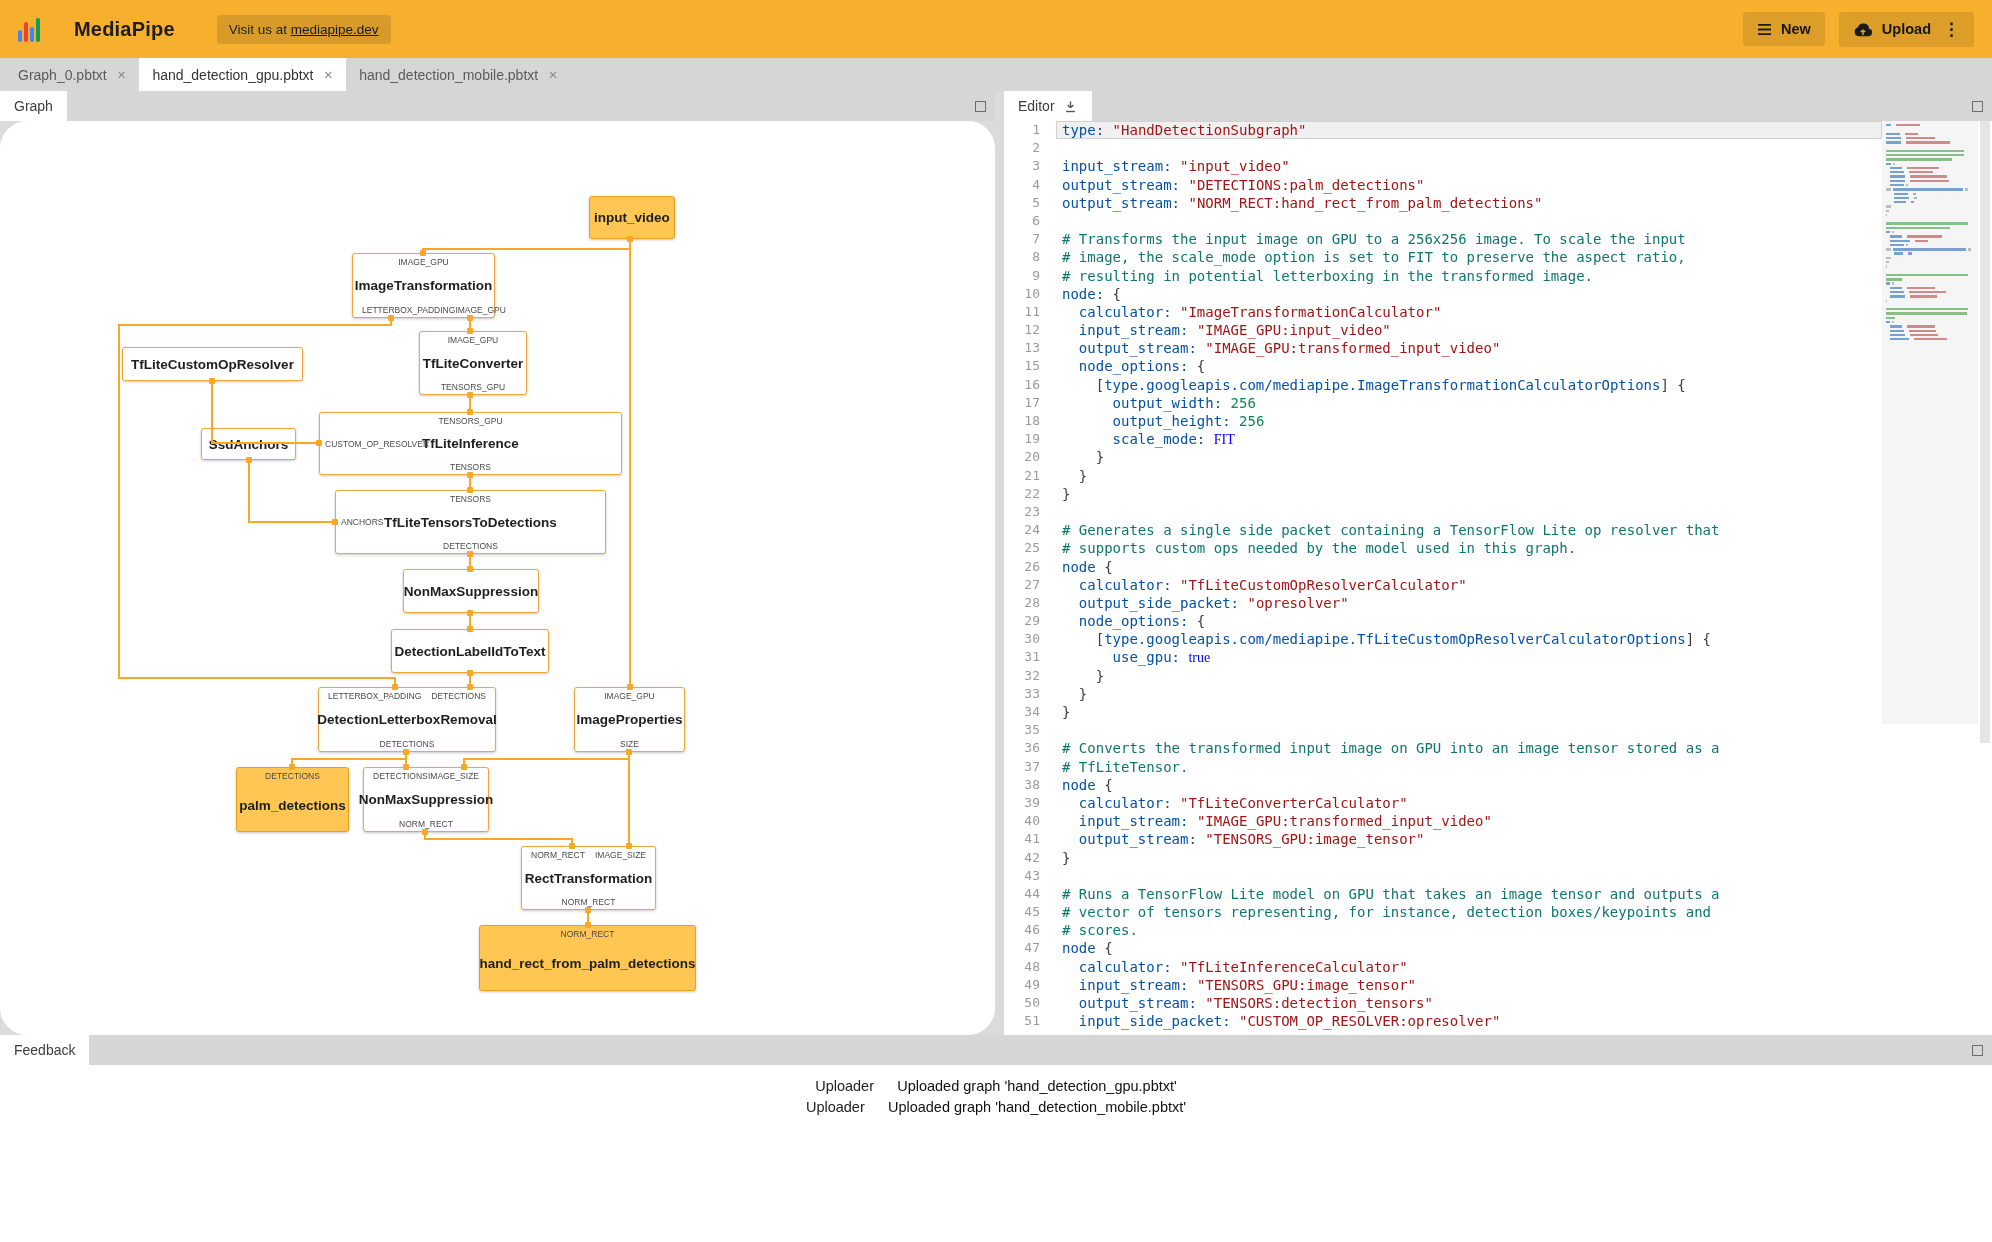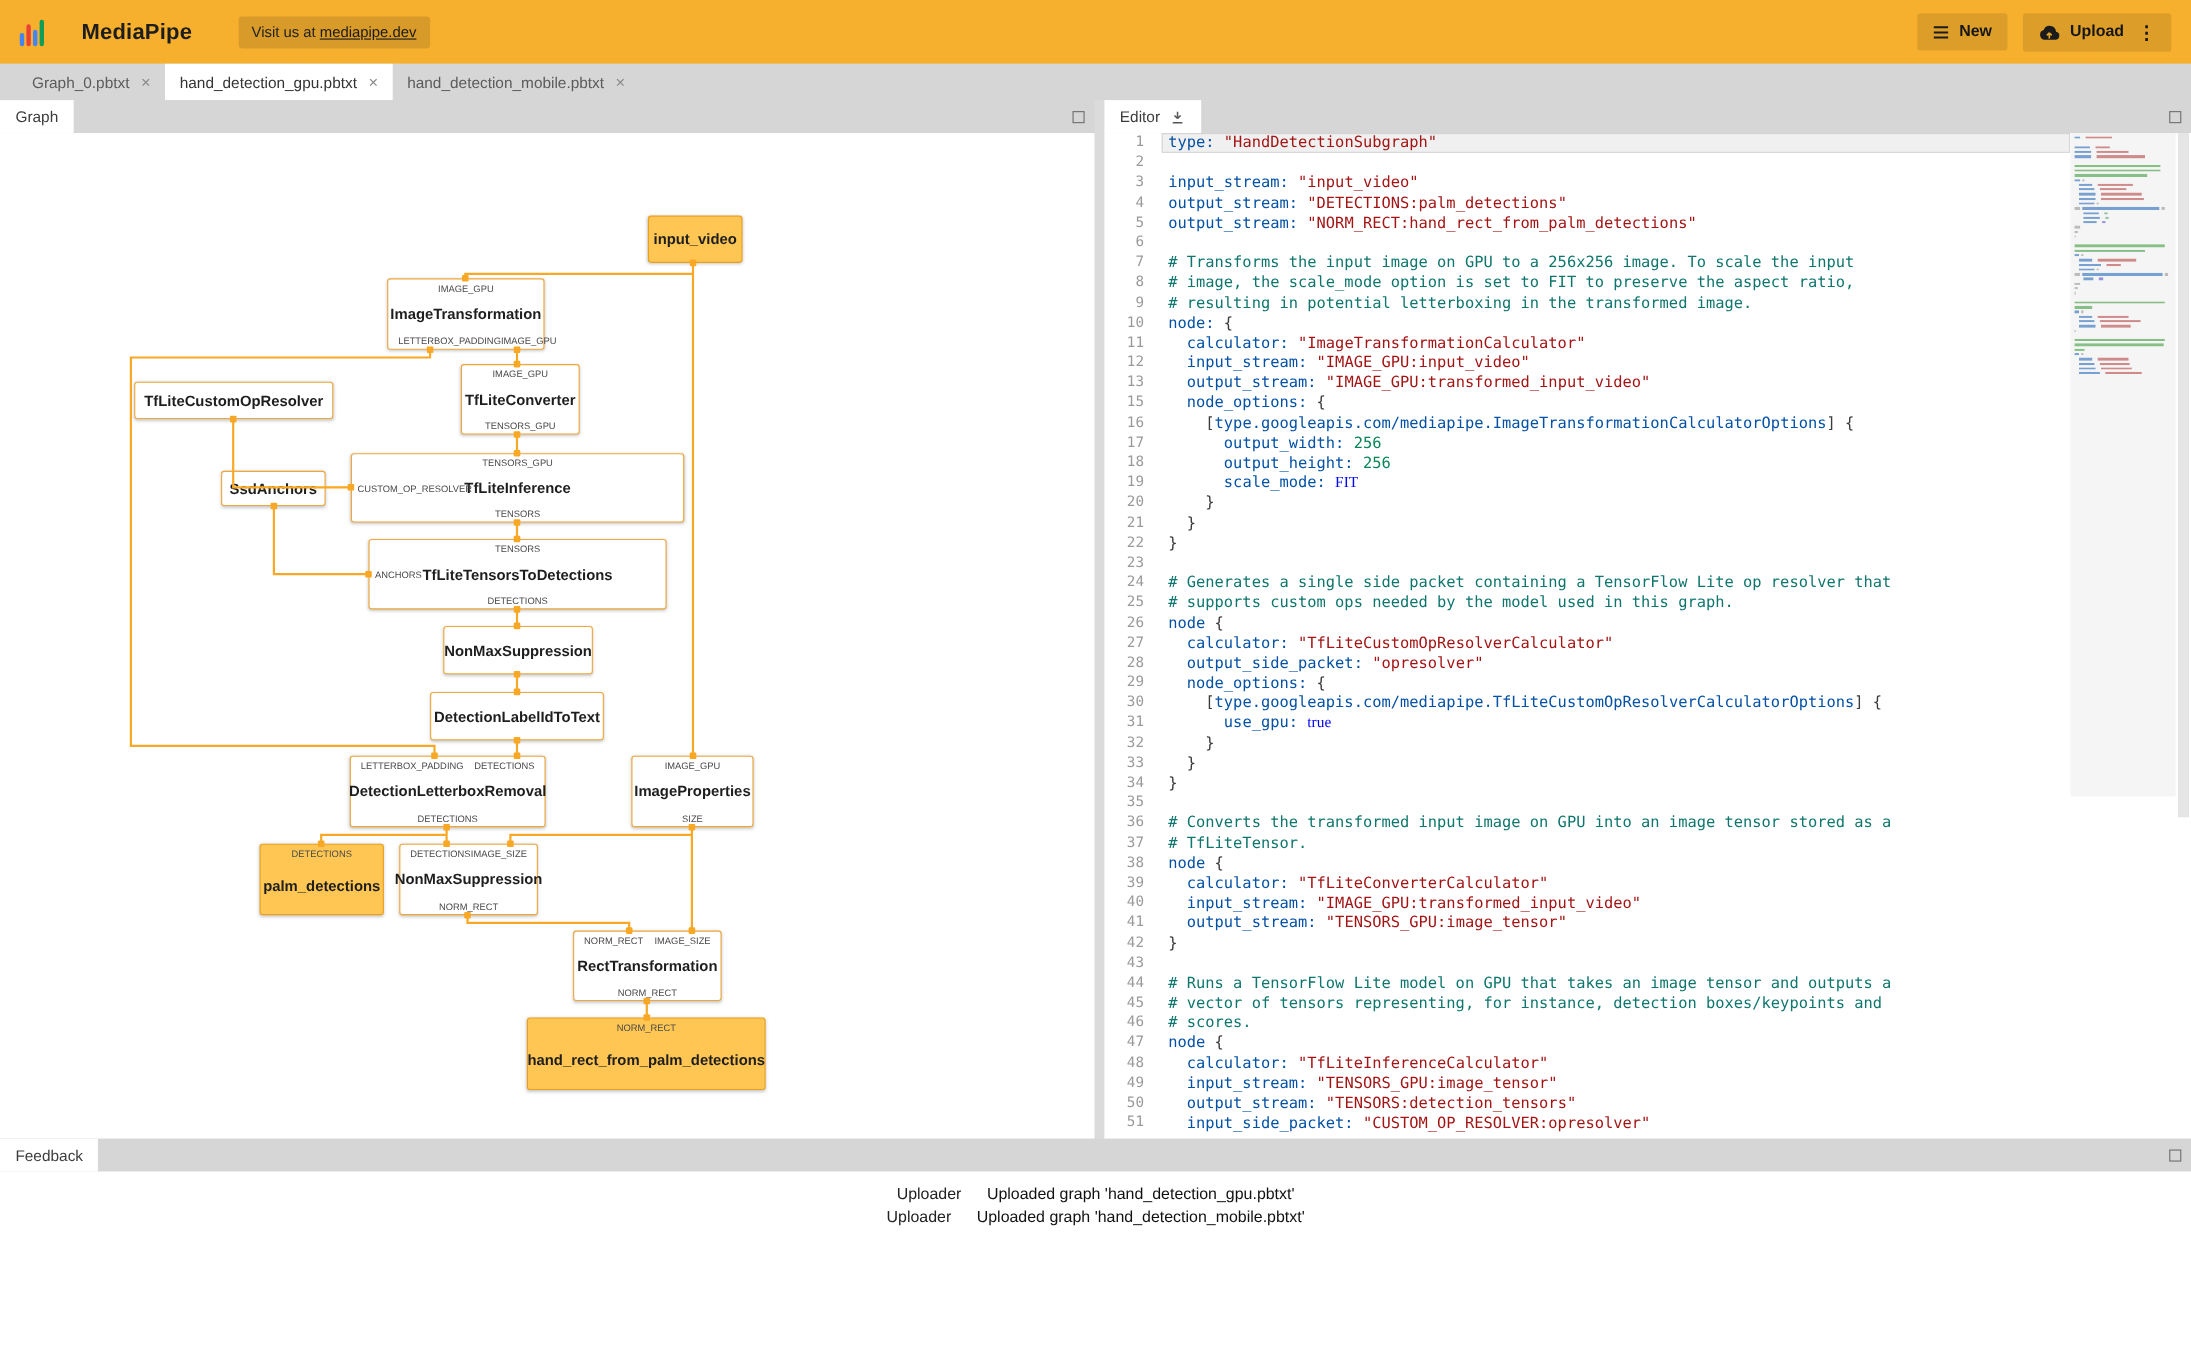--- a/index.html
+++ b/index.html
@@ -16,34 +16,34 @@
   .logo i:nth-child(4){height:24px;background:#0F9D58;}
   .apptitle { font-size:20px; font-weight:700; color:#1d1d1d; letter-spacing:.2px; margin-right:8px; }
   .visit-badge { background:rgba(0,0,0,.12); border-radius:3px; padding:7px 12px; font-size:13.5px; color:#222; }
   .visit-badge a { color:#1a1a1a; text-decoration:underline; cursor:pointer; }
   .topbar-actions { margin-left:auto; display:flex; gap:14px; align-items:center; }
   .tb-btn { display:flex; align-items:center; gap:9px; background:rgba(0,0,0,.10); border:none; border-radius:3px;
             padding:9px 14px; font-size:14.5px; font-weight:700; color:#161616; cursor:pointer; font-family:inherit; }
   .kebab { font-size:17px; font-weight:700; margin-left:3px; line-height:1; }
 
   
-  .filetabs { height:33px; background:#D6D6D6; display:flex; align-items:stretch; padding-left:16px; }
+  .filetabs { height:33px; background:#D6D6D6; display:flex; align-items:stretch; padding-left:5px; }
   .ftab { display:flex; align-items:center; gap:10px; padding:0 13px; font-size:14px; color:#5b5b5b; cursor:pointer; white-space:nowrap; }
   .ftab.active { background:#ffffff; color:#333; }
   .fclose { font-size:11.5px; color:#8a8a8a; cursor:pointer; }
 
   
   .main { position:relative; height:944px; background:#DBDBDB; }
   .panel { position:absolute; top:0; }
   .pstrip { height:30px; background:#D6D6D6; display:flex; align-items:stretch; }
   .ptab { background:#fff; display:inline-flex; align-items:center; gap:8px; padding:0 14px; font-size:14px; color:#3c3c3c; cursor:pointer; }
   .maxicon { margin-left:auto; align-self:center; width:11px; height:11px; border:1.5px solid #6d6d6d; margin-right:9px; cursor:pointer; background:transparent; }
 
   
-  .canvas { position:relative; width:100%; height:914px; background:#ffffff; overflow:hidden; }
+  .canvas { position:relative; width:100%; height:914px; background:#ffffff; overflow:hidden;border-radius:27px; }
   .edges { position:absolute; left:0; top:0; pointer-events:none; }
   .edge { fill:none; stroke:#F9A825; stroke-width:2; }
   .gnode { position:absolute; background:#fff; border:1px solid #EFA63B; border-radius:3px;
            box-shadow:0 1px 3px rgba(0,0,0,.22); display:flex; flex-direction:column; justify-content:space-between;
            padding:2px 4px; cursor:move; }
   .gnode.stream { background:#FFC654; border-color:#EC9F1B; }
   .gnode.simple { justify-content:center; }
   .prow { display:flex; justify-content:space-around; align-items:center; min-height:11px; }
   .prow.spread { justify-content:space-between; padding:0 5px; }
   .plabel { font-size:8.5px; color:#4a4a4a; white-space:nowrap; }

